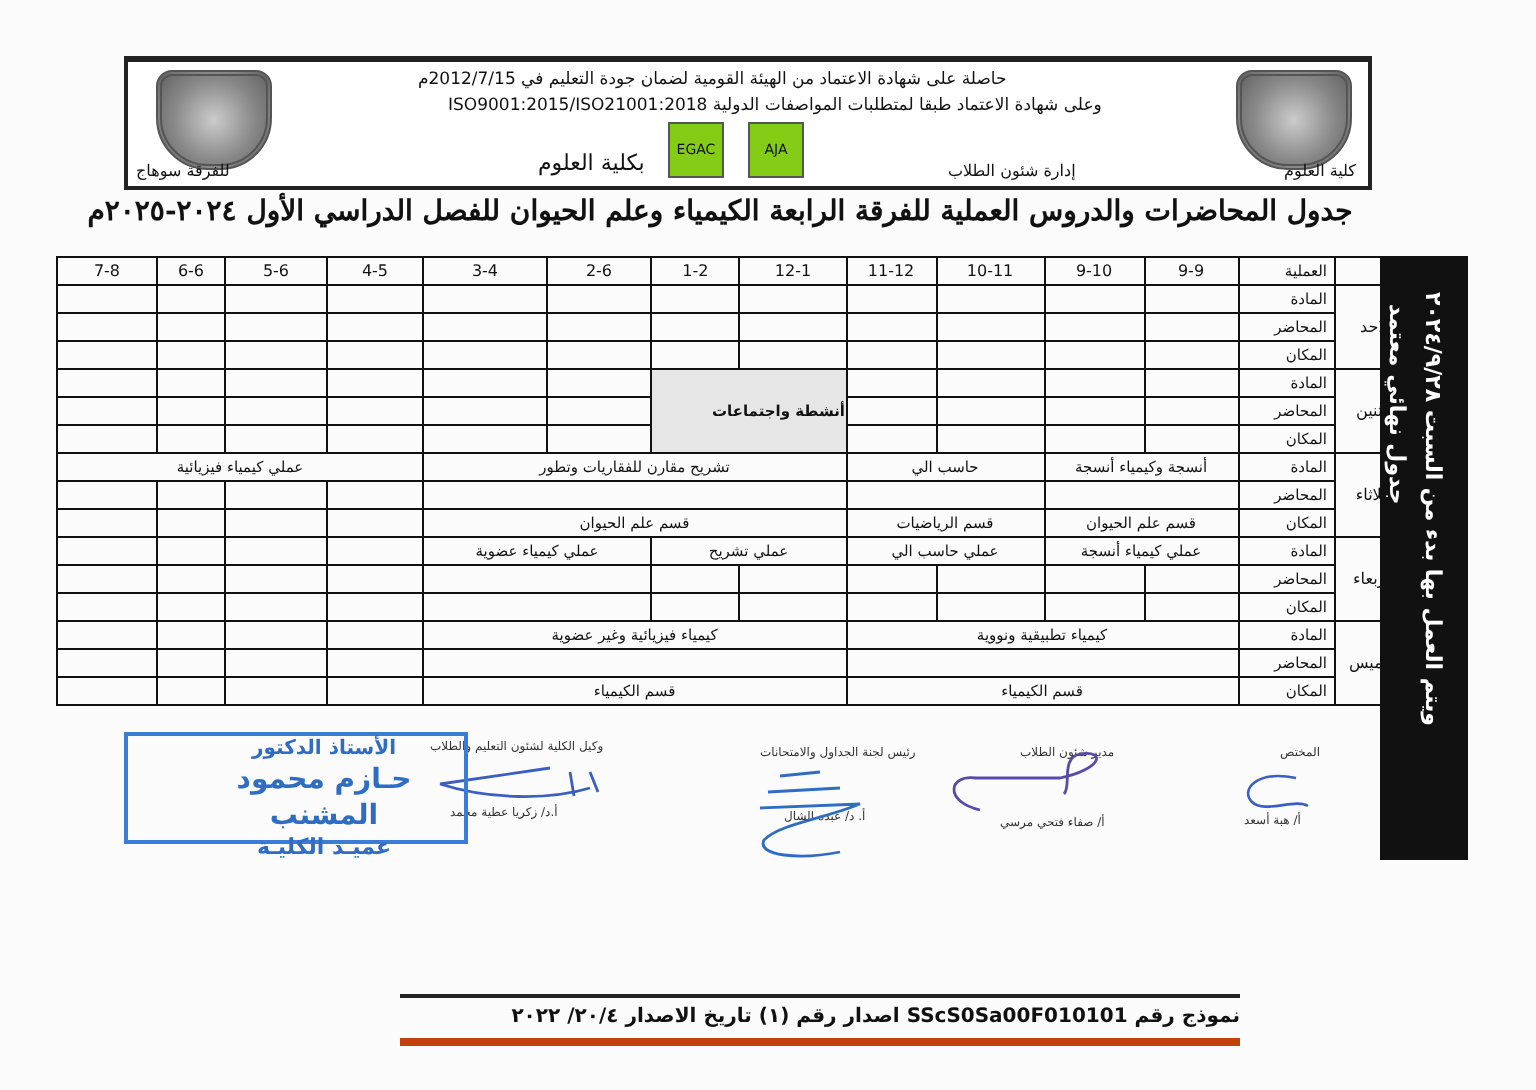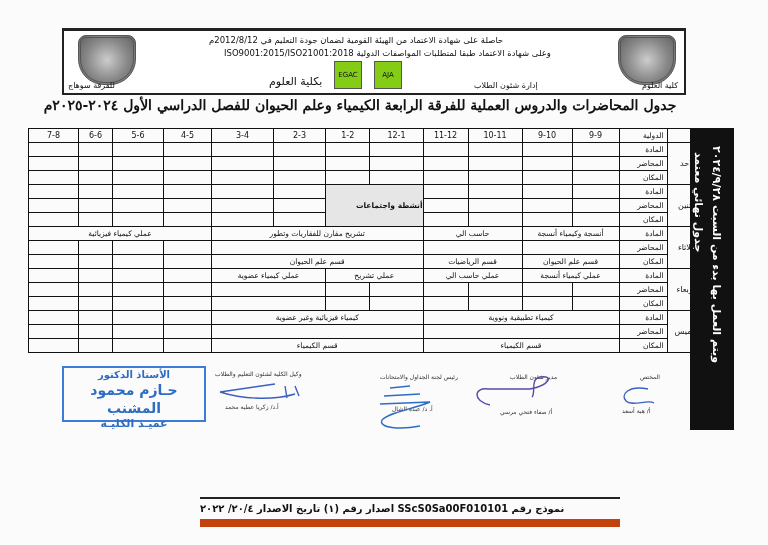--- a/index.html
+++ b/index.html
@@ -19,35 +19,35 @@
   td{border:1.5px solid #111;font-size:7.5px;text-align:center;padding:0;height:13px;overflow:hidden;white-space:nowrap;direction:rtl;}
   td.lbl{text-align:right;padding-right:3px;font-size:7.5px;}
   td.day{font-size:8px;}
   td.hour{font-size:8px;}
   td.act{background:#e6e6e6;font-weight:bold;padding-left:30px;}
   
   #strip{left:690px;top:128px;width:44px;height:302px;background:#111;color:#fff;}
   #strip .vt{position:absolute;writing-mode:vertical-rl;font-size:11px;font-weight:bold;white-space:nowrap;}
   
   .sigt{position:absolute;font-size:6px;color:#333;white-space:nowrap;direction:rtl;}
-  #stamp{left:62px;top:366px;width:140px;height:52px;border:2px solid #3a7dd6;color:#2f6cc4;text-align:center;font-weight:bold;}
+  #stamp{left:62px;top:366px;width:140px;height:52px;border:2px solid #3a7dd6;color:#2f6cc4;text-align:center;font-weight:bold;padding-left:28px;}
   #stamp .s1{font-size:10px;line-height:13px;}
   #stamp .s2{font-size:14px;line-height:18px;}
   #stamp .s3{font-size:11px;line-height:14px;}
   .scribble{position:absolute;}
   
-  #footer{left:200px;top:497px;width:420px;height:20px;border-top:2px solid #222;border-bottom:8px solid #c2410c;font-size:10px;font-weight:bold;text-align:left;line-height:20px;direction:rtl;white-space:nowrap;}
+  #footer{left:200px;top:497px;width:420px;height:20px;border-top:2px solid #222;border-bottom:4px solid #c2410c;font-size:10px;font-weight:bold;text-align:right;line-height:20px;direction:rtl;white-space:nowrap;}
 </style>
 </head>
 <body>
 
 <div id="hdr" class="abs">
   <div class="logo logo-l"></div>
   <div class="logo logo-r"></div>
-  <div class="hl" style="left:145px;top:4px;font-size:8.5px;">حاصلة على شهادة الاعتماد من الهيئة القومية لضمان جودة التعليم في 2012/8/12م</div>
+  <div class="hl" style="left:145px;top:4px;font-size:8.5px;">حاصلة على شهادة الاعتماد من الهيئة القومية لضمان جودة التعليم في 2012/7/15م</div>
   <div class="hl" style="left:160px;top:17px;font-size:8.5px;">وعلى شهادة الاعتماد طبقا لمتطلبات المواصفات الدولية ISO9001:2015/ISO21001:2018</div>
   <div class="hl" style="left:4px;top:50px;">للفرقة سوهاج</div>
   <div class="hl" style="left:205px;top:44px;font-size:11px;">بكلية العلوم</div>
   <div class="cert" style="left:270px;top:30px;">EGAC</div>
   <div class="cert" style="left:310px;top:30px;">AJA</div>
   <div class="hl" style="left:410px;top:50px;">إدارة شئون الطلاب</div>
   <div class="hl" style="right:6px;top:50px;">كلية العلوم</div>
 </div>
 
 <div id="title" class="abs">جدول المحاضرات والدروس العملية للفرقة الرابعة الكيمياء وعلم الحيوان للفصل الدراسي الأول ٢٠٢٤-٢٠٢٥م</div>
@@ -70,28 +70,28 @@
       <col style="width:42px">
   </colgroup>
 
   <tbody>
       <tr>
     <td class="hour">7-8</td>
     <td class="hour">6-6</td>
     <td class="hour">5-6</td>
     <td class="hour">4-5</td>
     <td class="hour">3-4</td>
-    <td class="hour">2-3</td>
+    <td class="hour">2-6</td>
     <td class="hour">1-2</td>
     <td class="hour">12-1</td>
     <td class="hour">11-12</td>
     <td class="hour">10-11</td>
     <td class="hour">9-10</td>
     <td class="hour">9-9</td>
-    <td class="lbl">الدولية</td>
+    <td class="lbl">العملية</td>
     <td></td>
   </tr>
 
   <tr>
     <td></td>
         <td></td>
         <td></td>
         <td></td>
         <td></td>
         <td></td>

